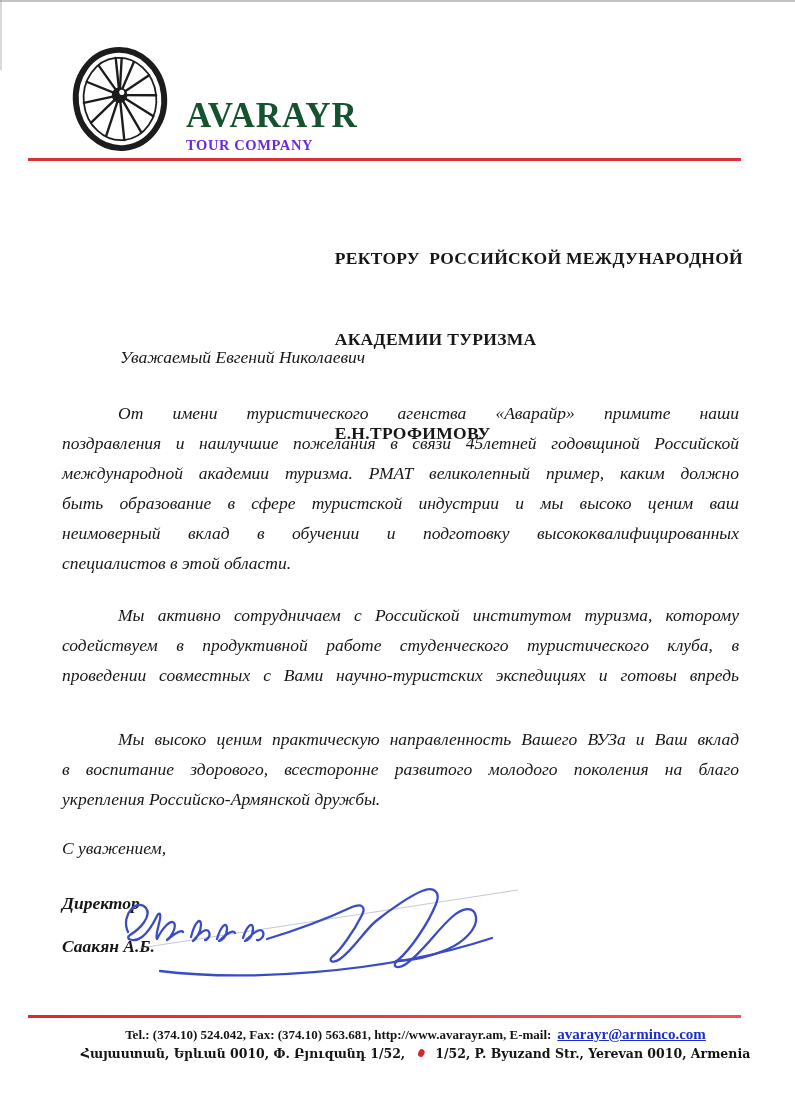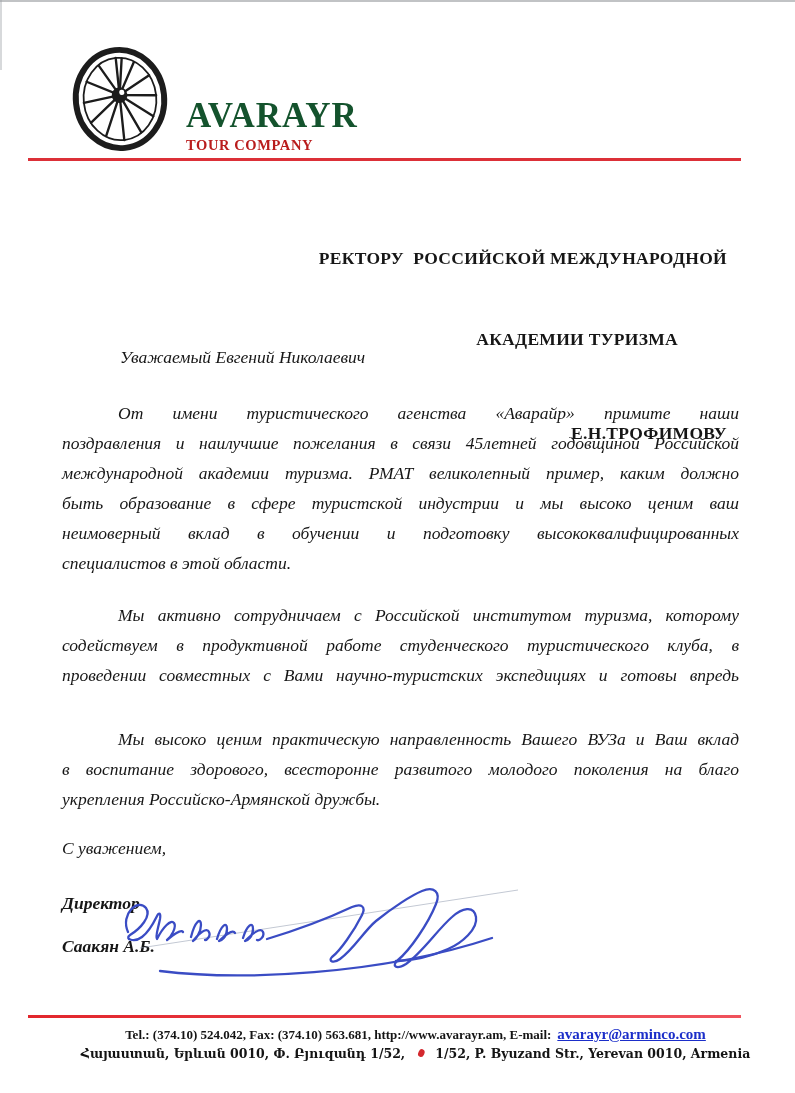--- a/index.html
+++ b/index.html
@@ -16,31 +16,31 @@
   .scan-left{position:absolute;top:0;left:0;width:2px;height:70px;background:#9aa0a6;opacity:.4;}
 
   
   .logo{position:absolute;left:70px;top:44px;width:100px;height:110px;}
   .brand{position:absolute;left:186px;top:98px;}
   .brand-name{
     font-size:35px;font-weight:bold;color:#14532d;
     letter-spacing:1px;line-height:36px;
   }
   .brand-sub{
-    font-size:14.5px;font-weight:bold;color:#b91c1c;
+    font-size:14.5px;font-weight:bold;color:#6d28d9;
     letter-spacing:.6px;margin-top:3px;
   }
   .rule{position:absolute;left:28px;width:713px;height:3px;background:#dc3038;}
   .rule.header{top:158px;}
   .rule.footer{top:1015px;background:linear-gradient(90deg,#e2262c,#f0525c);}
 
   
   .recipient{
-    position:absolute;right:68px;top:191px;
-    text-align:right;font-weight:bold;font-size:17.5px;line-height:27px;
+    position:absolute;right:52px;top:191px;
+    font-weight:bold;font-size:17.5px;line-height:27px;
     letter-spacing:.3px;white-space:pre;
   }
   .recipient .l2{margin-right:49px;}
   .recipient .name{margin-top:13px;margin-right:0;}
 
   
   .letter-body{
     position:absolute;left:62px;top:342px;width:677px;
     font-size:17.5px;font-style:italic;line-height:30px;
   }

